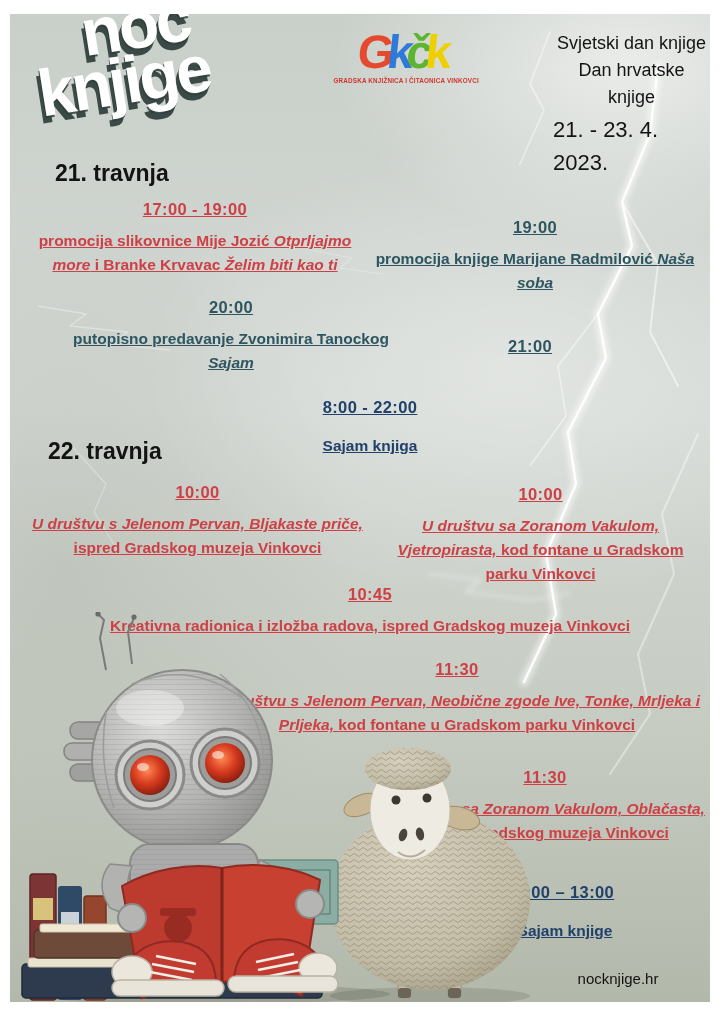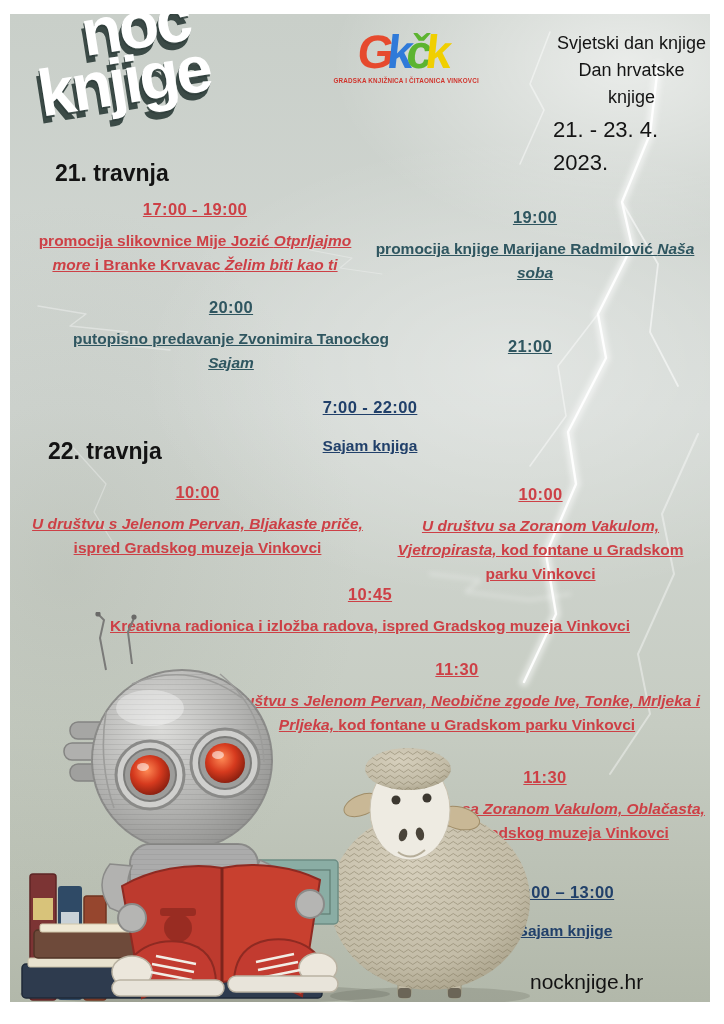--- a/index.html
+++ b/index.html
@@ -47,33 +47,33 @@
   .d1{left:45px;top:146px;}
   .d2{left:38px;top:424px;}
 
   
   .event{position:absolute;text-align:center;font-weight:bold;text-decoration:underline;}
   .event .time{font-size:16.5px;margin-bottom:10px;letter-spacing:.4px;}
   .event .desc{font-size:15.5px;line-height:1.55;}
   .event .it{font-style:italic;}
   .gap-lg .time{margin-bottom:17px;}
   .ev1{left:20px;top:186px;width:330px;}
-  .ev2{left:365px;top:194px;width:320px;}
+  .ev2{left:365px;top:204px;width:320px;}
   .ev3{left:20px;top:284px;width:330px;}
   .ev4{left:370px;top:287px;width:300px;margin-top:36px;}
   .ev5{left:150px;top:384px;width:420px;}
   .ev6{left:15px;top:469px;width:345px;}
   .ev7{left:368px;top:471px;width:325px;}
   .ev8{left:50px;top:571px;width:620px;}
   .ev9{left:198px;top:646px;width:498px;}
   .ev10{left:370px;top:754px;width:330px;}
   .ev11{left:410px;top:869px;width:290px;}
 
-  .website{position:absolute;left:520px;top:956px;width:176px;text-align:left;
-    font-size:21px;color:#131313;}
+  .website{position:absolute;left:520px;top:956px;width:176px;text-align:center;
+    font-size:15px;color:#131313;}
 
   .art{position:absolute;left:0px;top:598px;width:520px;height:390px;}
 </style>
 </head>
 <body>
 
 <div class="poster">
 
   <svg class="lightning" viewBox="0 0 700 988">
     <defs>
@@ -125,21 +125,21 @@
     <div class="desc"><span>promocija knjige Marijane Radmilović </span><span class="it">Naša soba</span></div>
   </div>
   <div class="event ev3" style="color: rgb(47, 86, 96); margin-left: 36px;">
     <div class="time">20:00</div>
     <div class="desc"><span>putopisno predavanje Zvonimira Tanockog </span><span class="it">Sajam</span></div>
   </div>
   <div class="event ev4" style="color: rgb(47, 86, 96);">
     <div class="time">21:00</div>
   </div>
   <div class="event ev5 gap-lg" style="color: rgb(33, 64, 106);">
-    <div class="time">7:00 - 22:00</div>
+    <div class="time">8:00 - 22:00</div>
     <div class="desc"><span>Sajam knjiga</span></div>
   </div>
 
   <div class="event ev6" style="color: rgb(205, 64, 70);">
     <div class="time">10:00</div>
     <div class="desc"><span class="it">U društvu s Jelenom Pervan, Bljakaste priče, </span><span>ispred Gradskog muzeja Vinkovci</span></div>
   </div>
   <div class="event ev7" style="color: rgb(205, 64, 70);">
     <div class="time">10:00</div>
     <div class="desc"><span class="it">U društvu sa Zoranom Vakulom, Vjetropirasta, </span><span>kod fontane u Gradskom parku Vinkovci</span></div>

